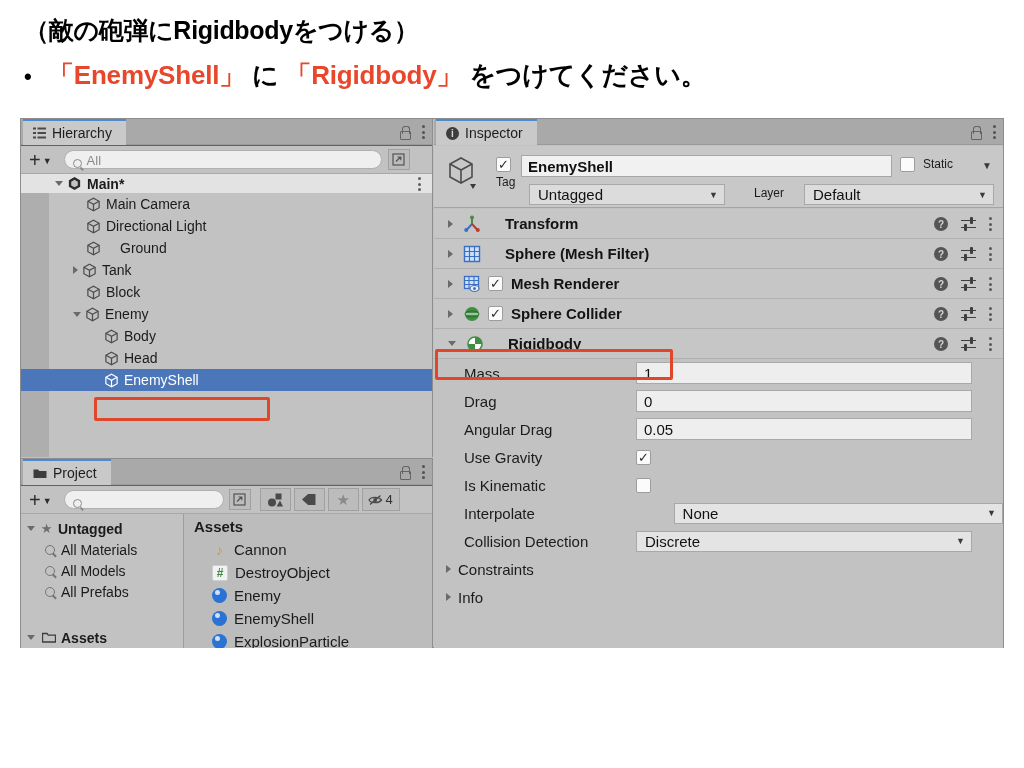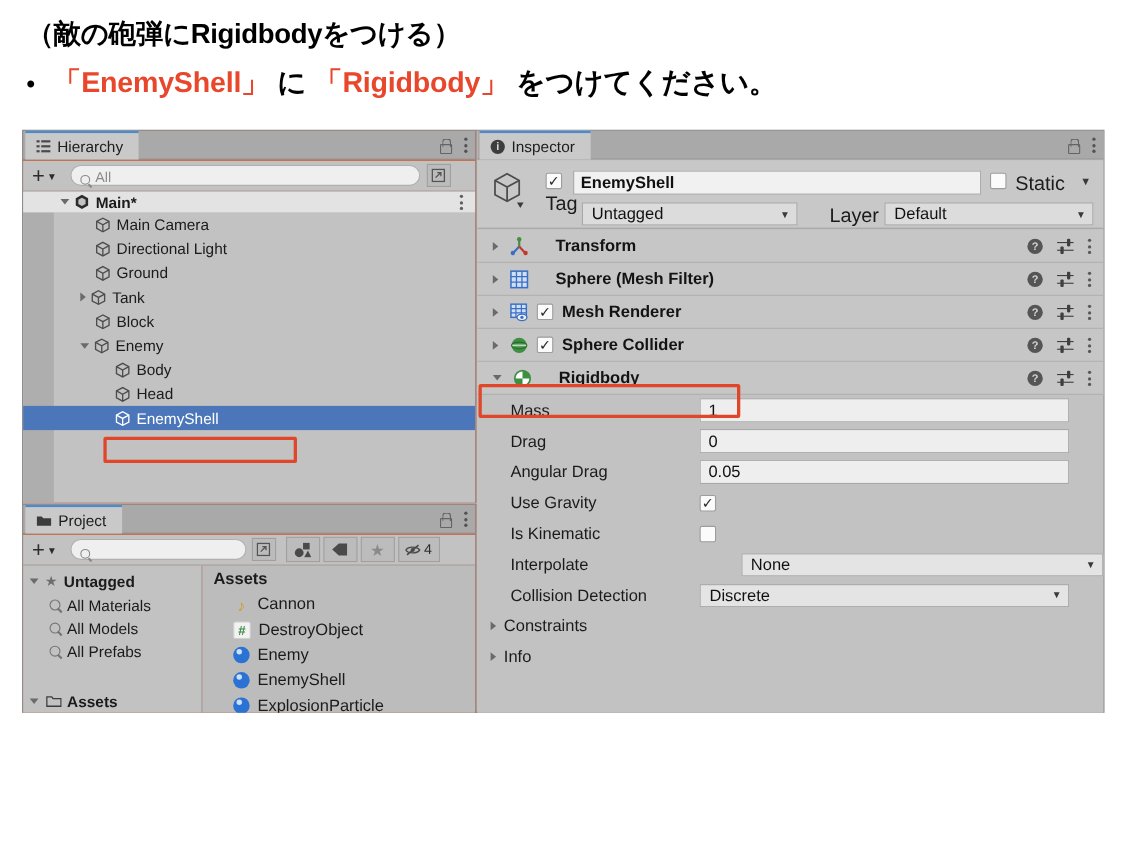--- a/index.html
+++ b/index.html
@@ -190,21 +190,21 @@
     width: 15px; height: 15px; background: #fbfbfb; border: 1px solid #9d9d9d;
     border-radius: 2px; display: flex; align-items: center; justify-content: center;
     flex: none;
   }
   .cb span { color: #2b2b2b; font-size: 13px; line-height: 1; font-weight: bold; }
   .name-field {
     height: 22px; background: #f1f1f1; border: 1px solid #a6a6a6;
     display: flex; align-items: center; padding: 0 6px;
     font-size: 15px; font-weight: bold; color: #101010;
   }
-  .lbl { font-size: 18px; color: #1b1b1b; }
+  .lbl { font-size: 12px; color: #1b1b1b; }
   .dd {
     height: 21px; background: #dcdcdc; border: 1px solid #a8a8a8;
     display: flex; align-items: center; justify-content: space-between;
     padding: 0 6px 0 8px; font-size: 15px; color: #111;
   }
   .dd .arw { font-size: 9px; color: #3a3a3a; }
 
   .comp-row {
     position: relative; height: 30px; display: flex; align-items: center;
     background: #c6c6c6; border-bottom: 1px solid #b0b0b0;
@@ -338,21 +338,21 @@
             <span style="margin-left:5px;">Directional Light</span>
           </div>
           <div class="tree-row">
             <span style="display:inline-block;width:52px;flex:none"></span>
             <span style="width:9px;flex:none;display:inline-block"></span>
             <span style="width:4px;flex:none;display:inline-block"></span>
             <svg class="cube-icon" viewBox="0 0 16 16">
               <path d="M2 4.6 L8 1.4 L14 4.6 L14 11.4 L8 14.6 L2 11.4 Z" fill="none" stroke="#4d4d4d" stroke-width="1.3"></path>
               <path d="M2 4.6 L8 7.9 L14 4.6 M8 7.9 V14.6" fill="none" stroke="#4d4d4d" stroke-width="1.3"></path>
             </svg>
-            <span style="margin-left:5px;">Ground</span>
+            <span style="margin-left:19px;">Ground</span>
           </div>
           <div class="tree-row">
             <span style="display:inline-block;width:52px;flex:none"></span>
             <span class="tri"></span>
             <span style="width:4px;flex:none;display:inline-block"></span>
             <svg class="cube-icon" viewBox="0 0 16 16">
               <path d="M2 4.6 L8 1.4 L14 4.6 L14 11.4 L8 14.6 L2 11.4 Z" fill="none" stroke="#4d4d4d" stroke-width="1.3"></path>
               <path d="M2 4.6 L8 7.9 L14 4.6 M8 7.9 V14.6" fill="none" stroke="#4d4d4d" stroke-width="1.3"></path>
             </svg>
             <span style="margin-left:5px;">Tank</span>

